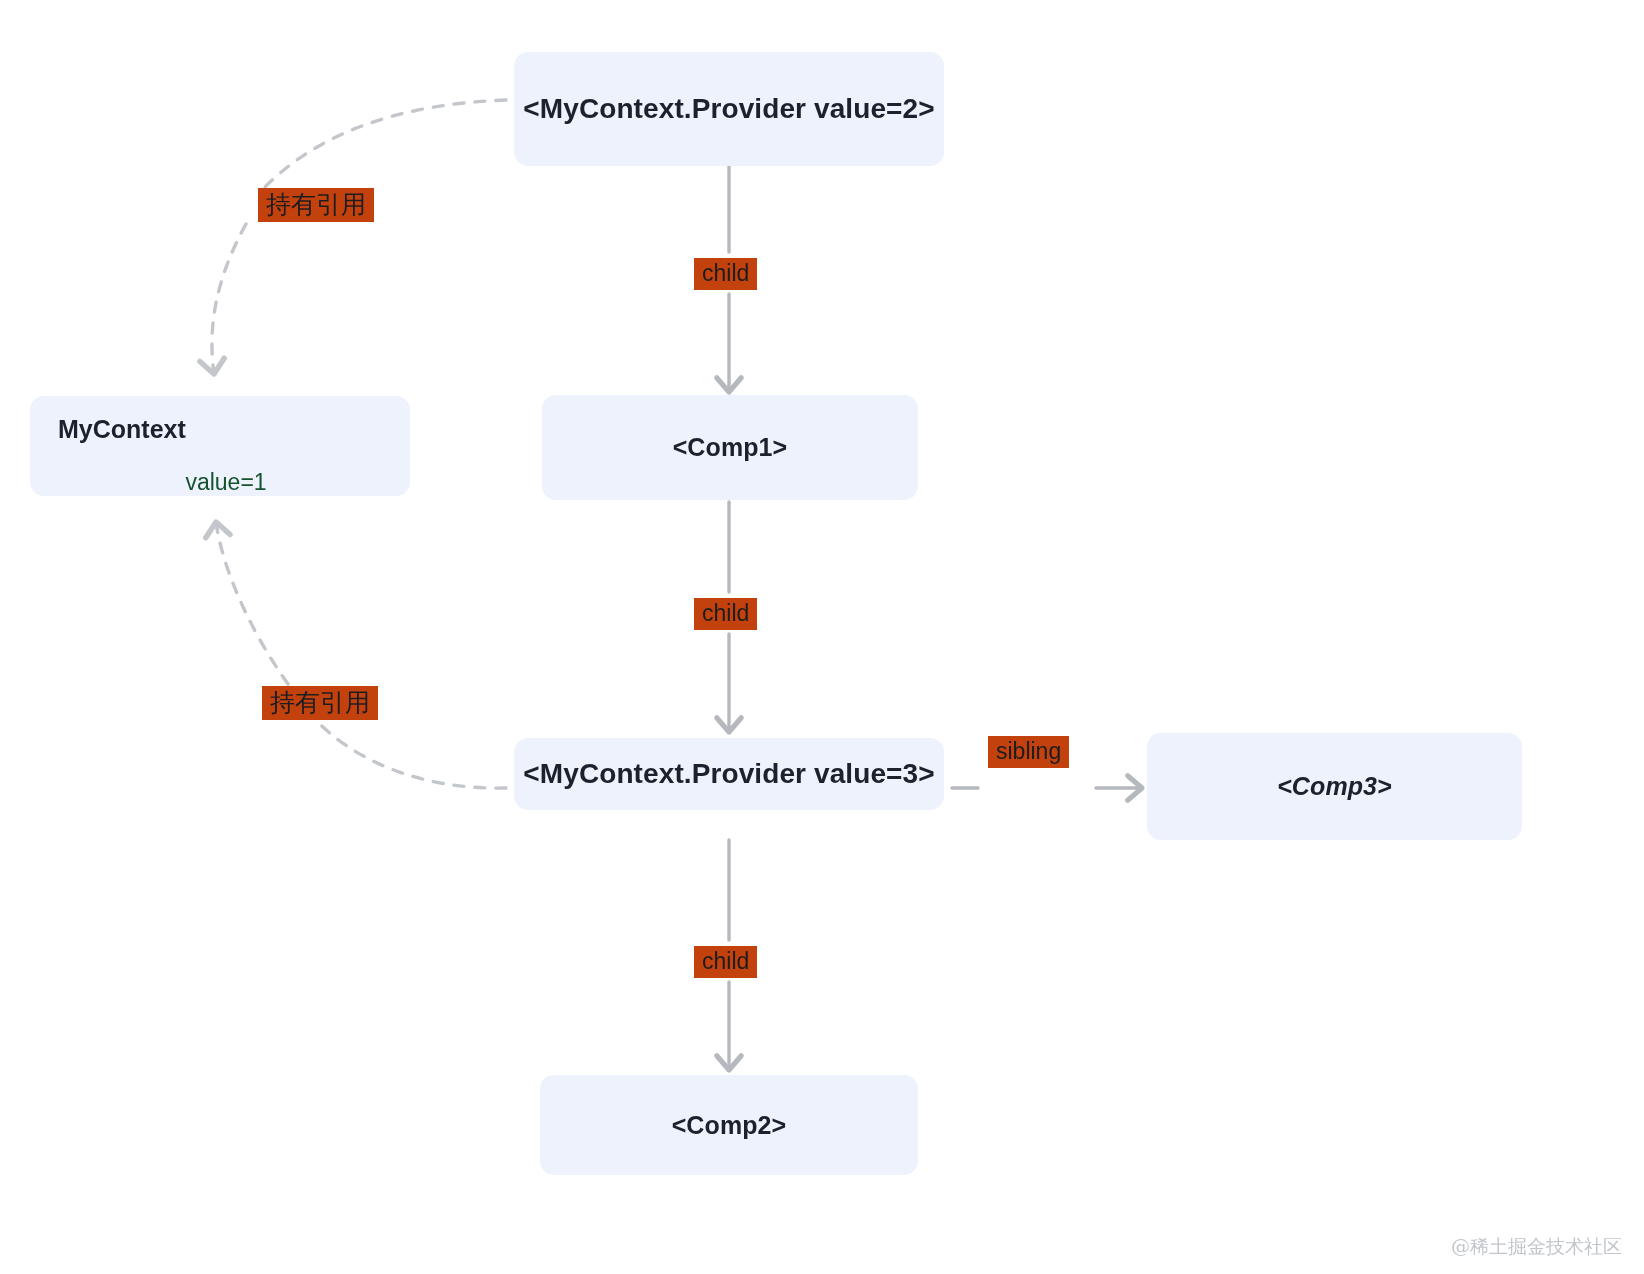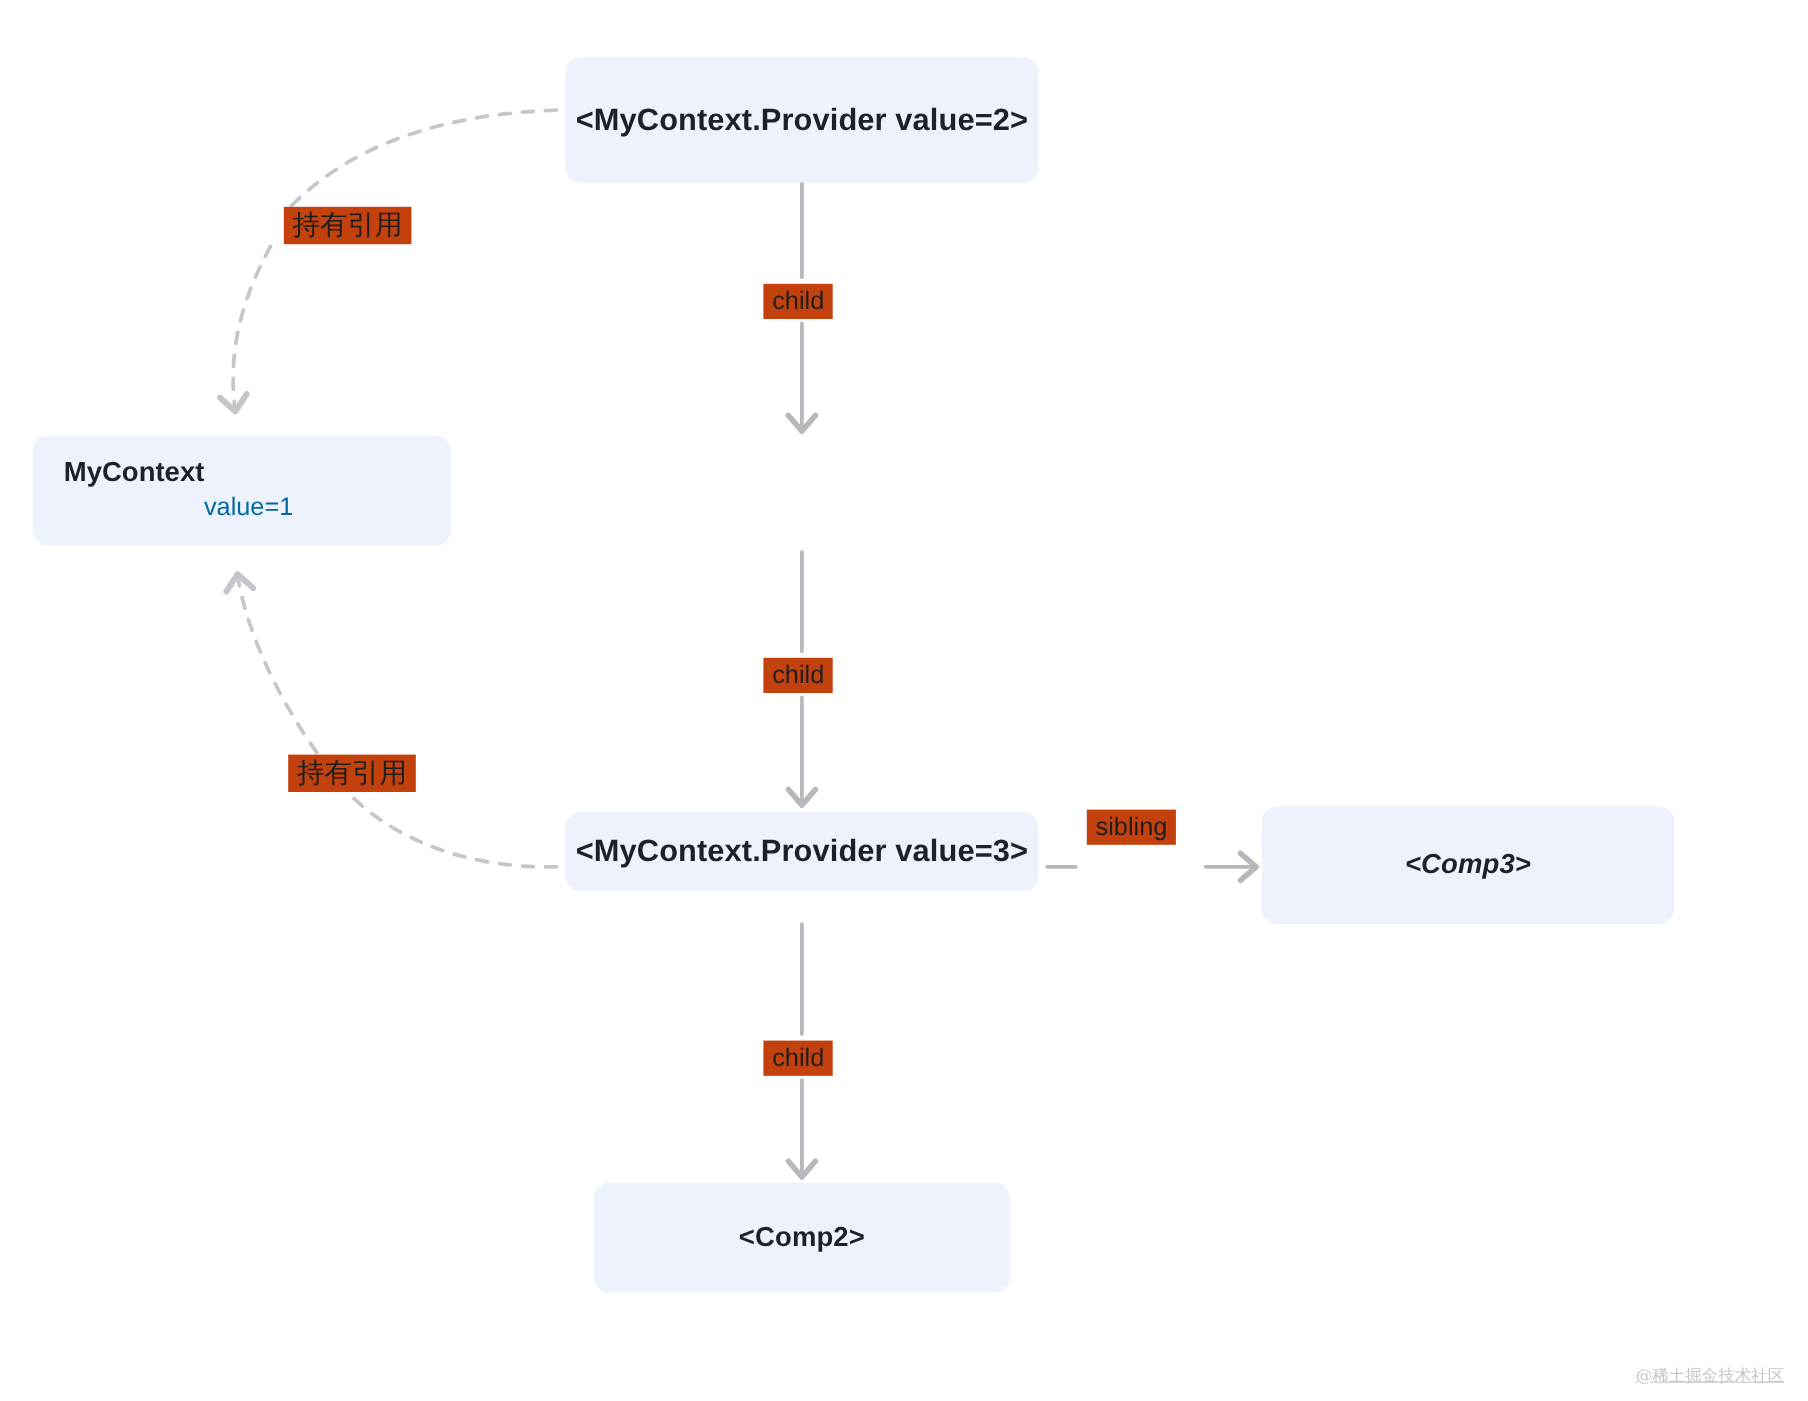--- a/index.html
+++ b/index.html
@@ -51,50 +51,49 @@
   .ctx-title {
     font-size: 25px;
     font-weight: bold;
     color: #1d2129;
     padding-left: 28px;
     line-height: 1.25;
   }
   .ctx-value {
     font-size: 23px;
     font-weight: normal;
-    color: #0369a1;
+    color: #14532d;
     text-align: center;
     padding-left: 12px;
     line-height: 1.35;
-    margin-top: 0;
+    margin-top: 22px;
   }
 
   .edge-label {
     position: absolute;
     font-size: 23px;
     color: #1d1d1f;
     white-space: nowrap;
     background: #c2410c;
     padding: 2px 8px;
     line-height: 1.2;
   }
   .edge-label.cn {
     font-family: "DejaVu Sans", "Liberation Sans", sans-serif;
     font-size: 25px;
   }
 
   #watermark {
     position: absolute;
     right: 22px;
     bottom: 14px;
-    font-size: 15px;
+    font-size: 19px;
     color: #c2c6cc;
     font-family: "DejaVu Serif", "Liberation Serif", serif;
     white-space: nowrap;
-    text-decoration: underline;
   }
 </style>
 </head>
 <body>
 
 <div id="stage">
 
   <svg id="wires" viewBox="0 0 1644 1274">
     <defs>
       <marker id="arrow-solid" markerWidth="12" markerHeight="12" refX="5.2" refY="5" orient="auto" markerUnits="strokeWidth">
@@ -138,20 +137,23 @@
 
   <div class="node provider" style="left:514px; top:52px; width:430px; height:114px;">
     <span class="node-label">&lt;MyContext.Provider value=2&gt;</span>
   </div>
 
   <div class="node context" style="left:30px; top:396px; width:380px; height:100px;">
     <div class="ctx-title">MyContext</div>
     <div class="ctx-value">value=1</div>
   </div>
 
+  <div class="node comp" style="left:542px; top:395px; width:376px; height:105px;">
+    <span class="node-label">&lt;Comp1&gt;</span>
+  </div>
 
   <div class="node provider" style="left:514px; top:738px; width:430px; height:72px;">
     <span class="node-label">&lt;MyContext.Provider value=3&gt;</span>
   </div>
 
   <div class="node comp" style="left:1147px; top:733px; width:375px; height:107px;font-style:italic;">
     <span class="node-label">&lt;Comp3&gt;</span>
   </div>
 
   <div class="node comp" style="left:540px; top:1075px; width:378px; height:100px;align-items:center;">

